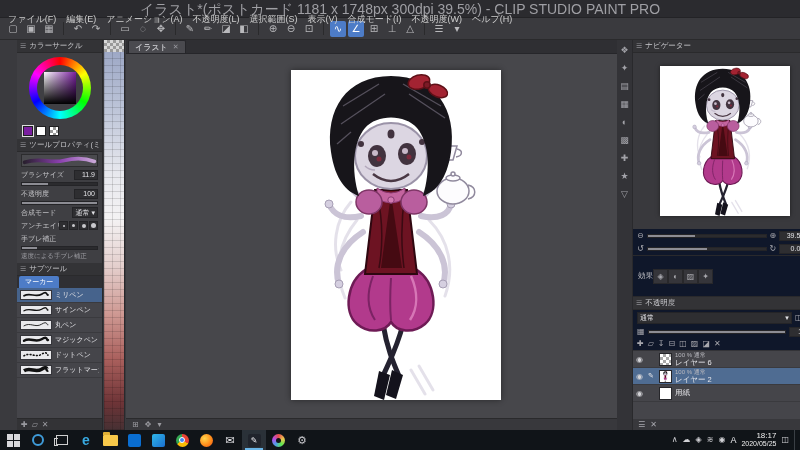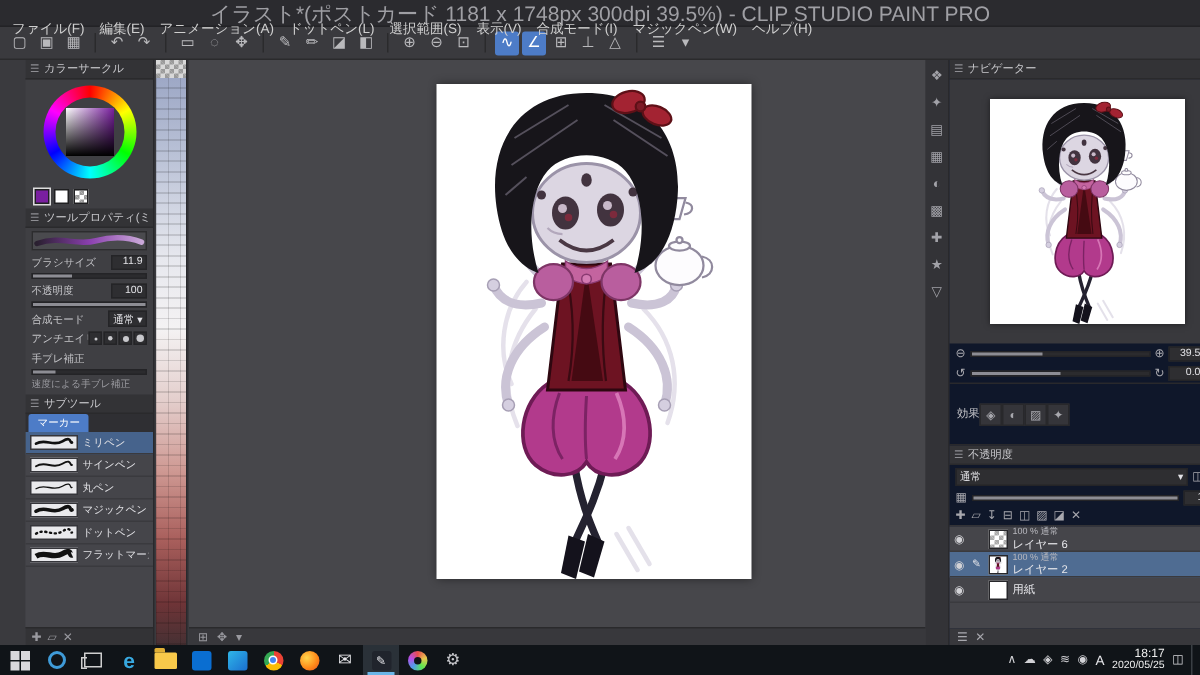--- a/index.html
+++ b/index.html
@@ -246,25 +246,25 @@
 </defs>
 </svg>
 
 <div class="screen">
 
   <div class="menubar">
     <span class="window-title">イラスト*(ポストカード 1181 x 1748px 300dpi 39.5%) - CLIP STUDIO PAINT PRO</span>
     <span class="menu-item">ファイル(F)</span>
     <span class="menu-item">編集(E)</span>
     <span class="menu-item">アニメーション(A)</span>
-    <span class="menu-item">ドットペン(L)</span>
+    <span class="menu-item">不透明度(L)</span>
     <span class="menu-item">選択範囲(S)</span>
     <span class="menu-item">表示(V)</span>
     <span class="menu-item">合成モード(I)</span>
-    <span class="menu-item">マジックペン(W)</span>
+    <span class="menu-item">不透明度(W)</span>
     <span class="menu-item">ヘルプ(H)</span>
   </div>
 
   <div class="toolbar">
     <span class="tb-icon">▢</span>
     <span class="tb-icon">▣</span>
     <span class="tb-icon">▦</span>
     <span class="tb-sep"></span>
     <span class="tb-icon">↶</span>
     <span class="tb-icon">↷</span>
@@ -427,20 +427,26 @@
           <span class="sf-icon">✚</span>
           <span class="sf-icon">▱</span>
           <span class="sf-icon">✕</span>
         </div>
       </section>
     </div>
 
     <div class="color-strip"></div>
 
     <div class="canvas-area">
+      <div class="doc-tabbar">
+        <div class="doc-tab">
+          <span class="doc-tab-label">イラスト</span>
+          <span class="doc-close">✕</span>
+        </div>
+      </div>
       <div class="viewport">
         <div class="canvas">
           <svg viewBox="0 0 210 330">
               <use href="#char"></use>
             </svg>
         </div>
       </div>
       <div class="canvas-status">
         <span class="cs-icon">⊞</span>
         <span class="cs-icon">✥</span>

